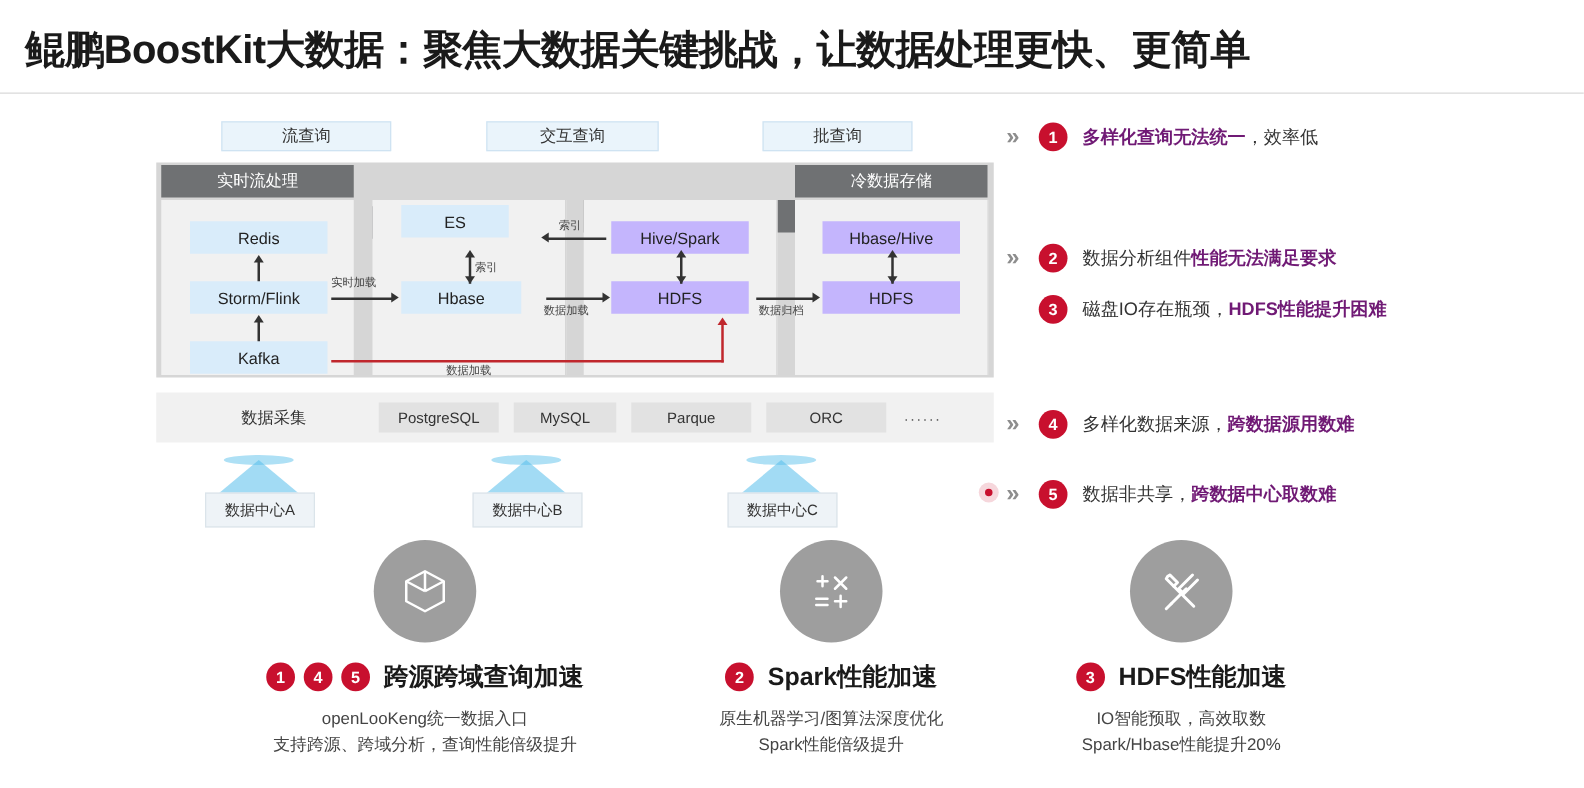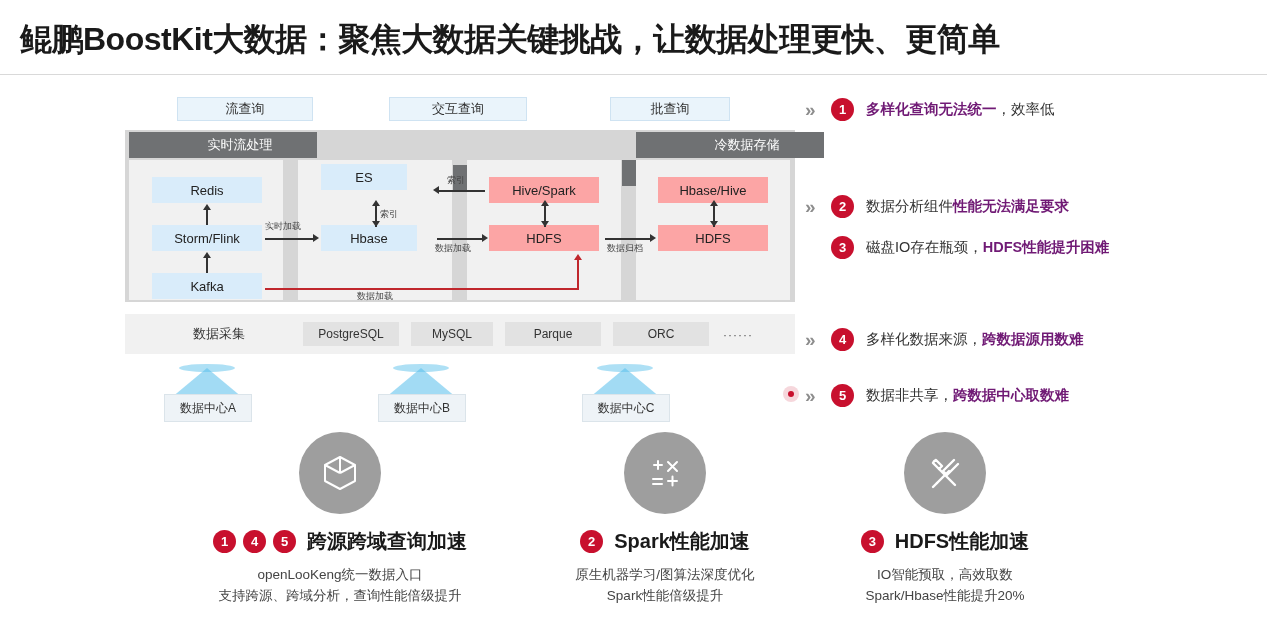--- a/index.html
+++ b/index.html
@@ -59,38 +59,37 @@
   }
   .col-header {
     position: absolute;
     height: 26px;
     background: #6f7173;
     color: #fff;
     font-size: 13px;
     display: flex;
     align-items: center;
     justify-content: center;
-    padding-left: 34px;
   }
   .col-body {
     position: absolute;
     background: #f1f1f1;
     border-right: 1px solid #d6d6d6;
   }
   .node {
     position: absolute;
     height: 26px;
     font-size: 13px;
     display: flex;
     align-items: center;
     justify-content: center;
     color: #222;
   }
   .node.blue { background: #d9ecfa; }
-  .node.orange { background: #fca5a5; }
+  .node.orange { background: #c4b5fd; }
   .arrow-v, .arrow-h {
     position: absolute;
     background: #333;
   }
   .arrow-v { width: 1.5px; }
   .arrow-h { height: 1.5px; }
   .ahead {
     position: absolute;
     width: 0; height: 0;
   }

